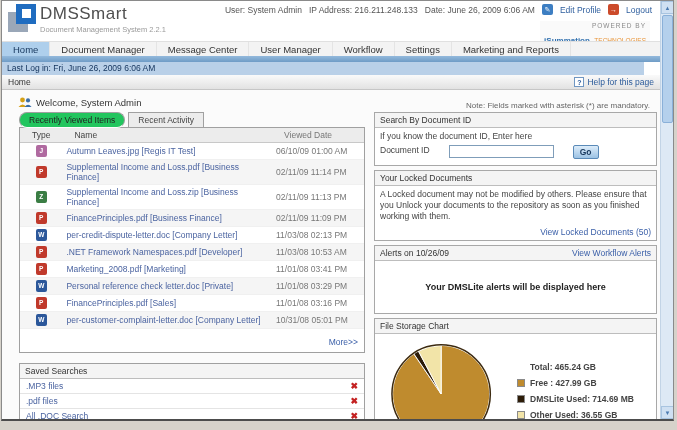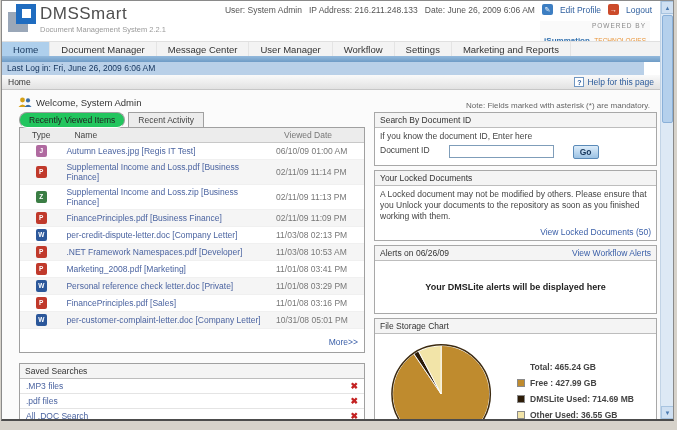--- a/index.html
+++ b/index.html
@@ -289,21 +289,21 @@
       <div class="rpanel">
         <div class="panel-h">
           <span>Your Locked Documents</span>
         </div>
         <div class="body locked-text">A Locked document may not be modified by others. Please ensure that you Unlock your documents to the repository as soon as you finished working with them.</div>
         <a class="right-link">View Locked Documents (50)</a>
       </div>
 
       <div class="rpanel">
         <div class="panel-h">
-          <span>Alerts on 06/26/09</span>
+          <span>Alerts on 10/26/09</span>
           <a class="hlink">View Workflow Alerts</a>
         </div>
         <div class="alerts-body">
           <span class="alerts-msg">Your DMSLite alerts will be displayed here</span>
         </div>
       </div>
 
       <div class="rpanel">
         <div class="panel-h">
           <span>File Storage Chart</span>

